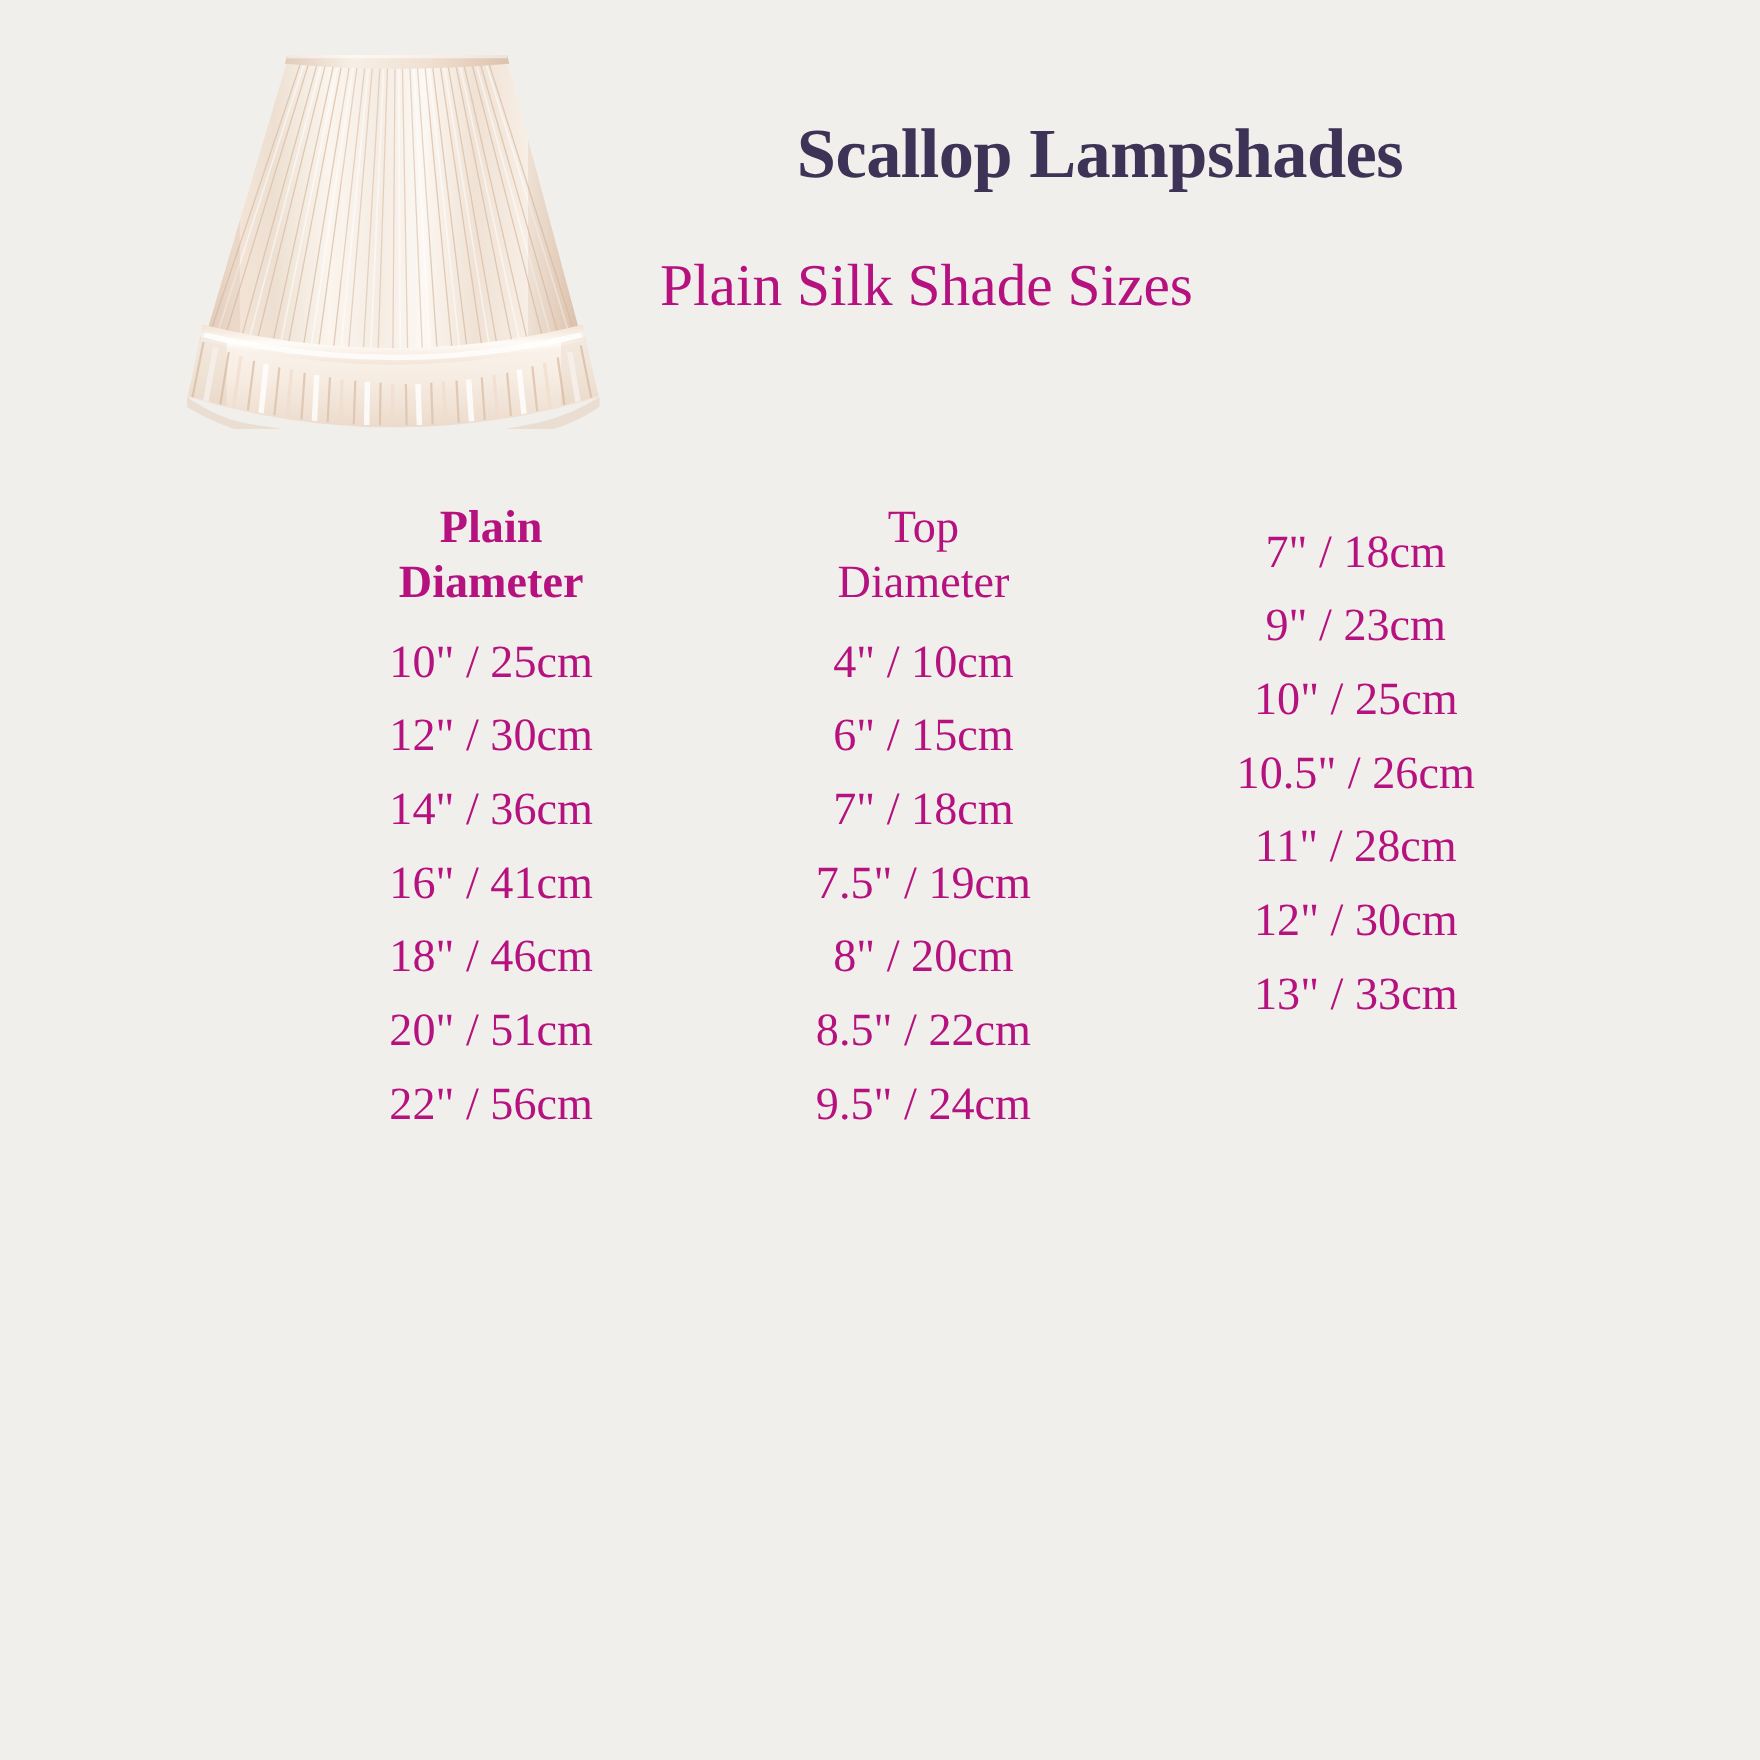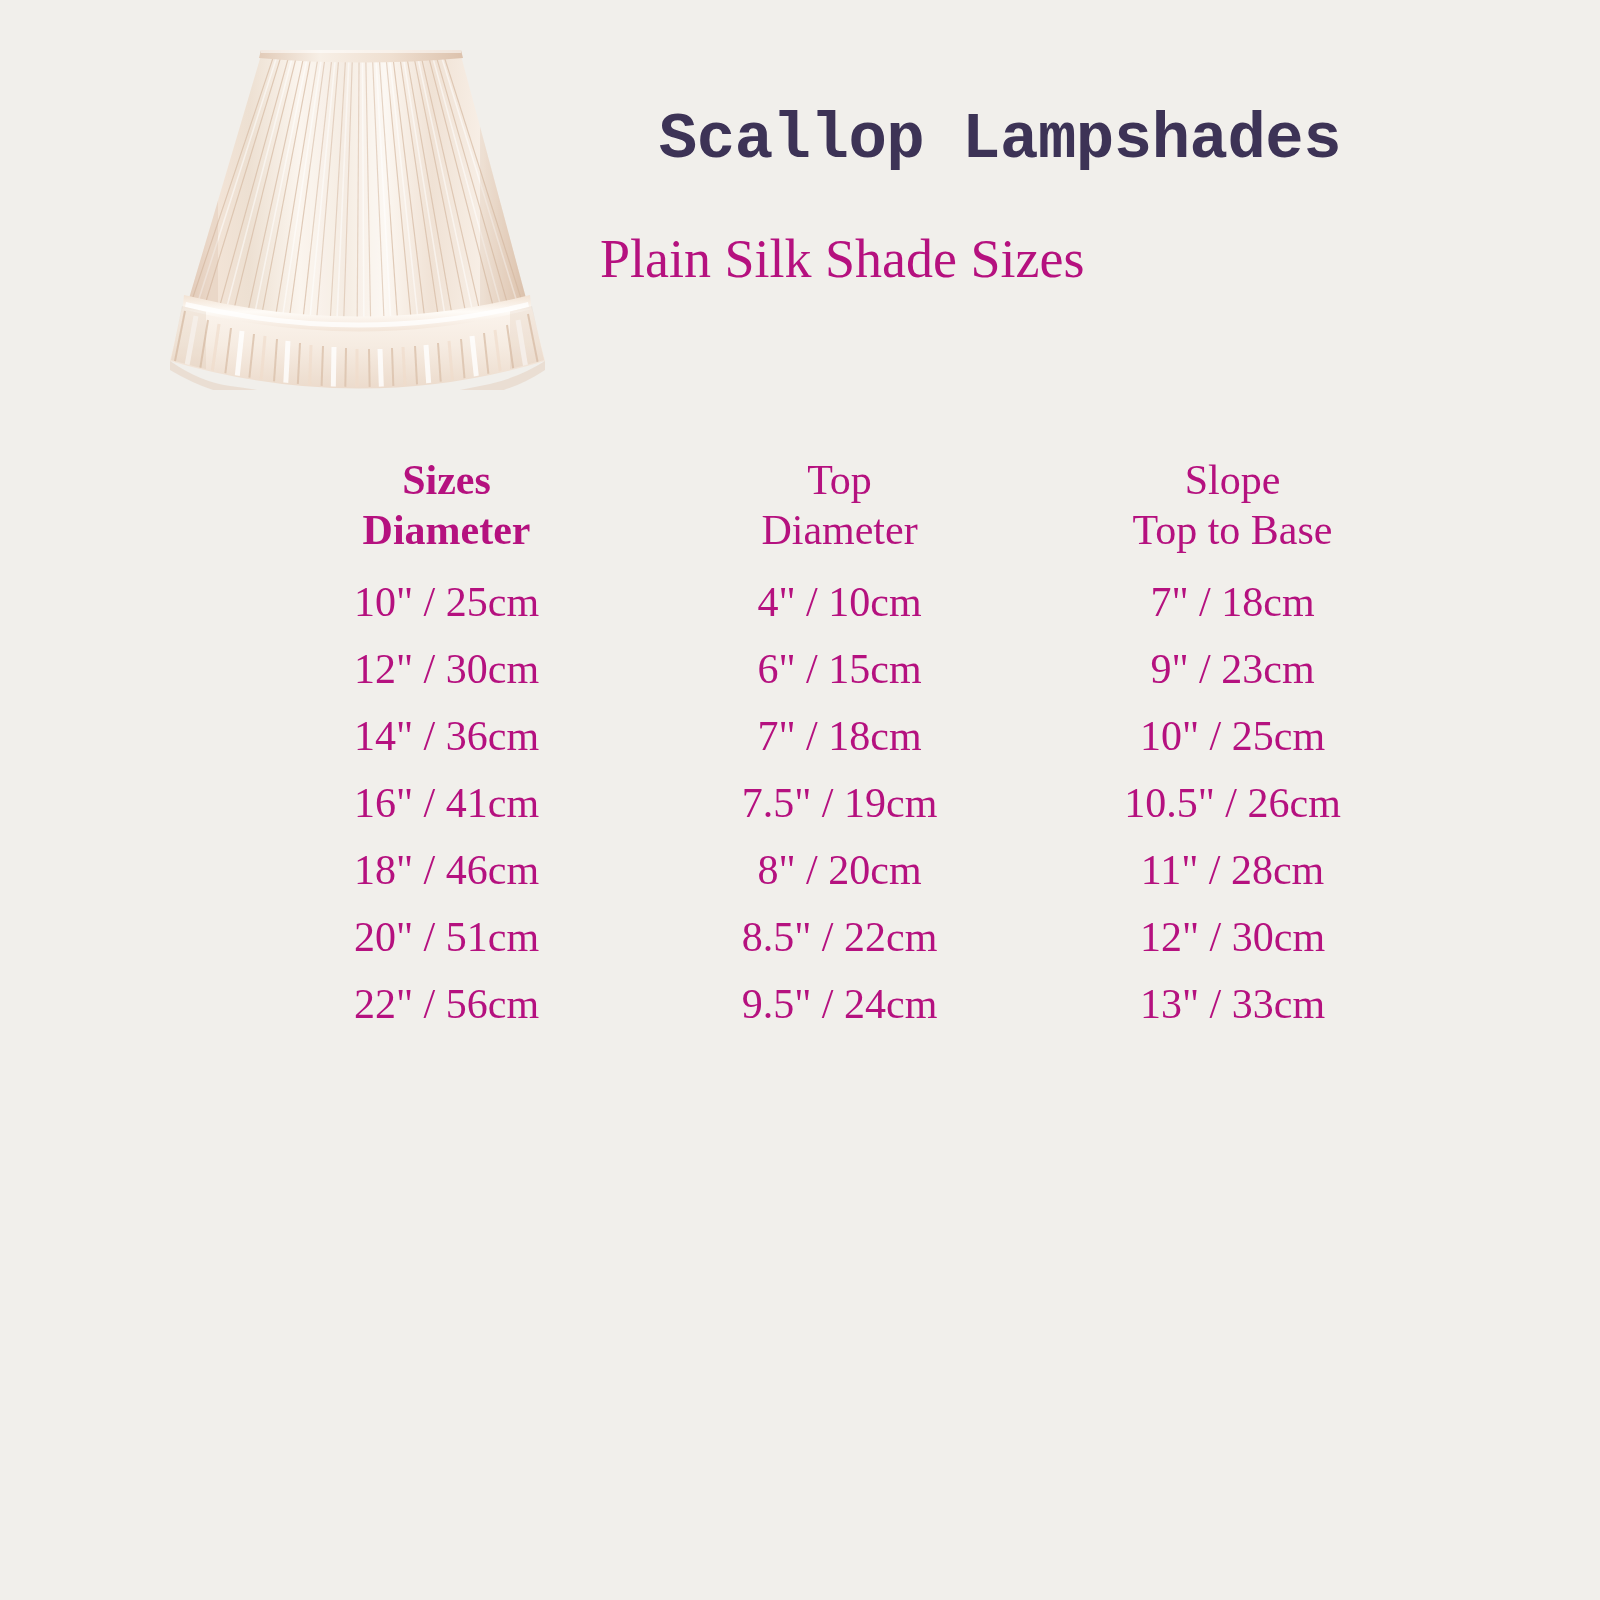--- a/index.html
+++ b/index.html
@@ -35,21 +35,20 @@
     left: 600px;
     top: 108px;
     width: 800px;
     text-align: center;
     font-size: 64px;
     font-weight: bold;
     color: #3d3356;
     letter-spacing: -0.5px;
     line-height: 1;
     white-space: nowrap;
-    font-family: Liberation Mono, monospace;
   }
   #page-subtitle {
     position: absolute;
     left: 600px;
     top: 232px;
     width: 810px;
     text-align: left;
     font-size: 54px;
     font-weight: normal;
     color: #b5117f;
@@ -260,21 +259,21 @@
   </svg>
 </div>
 
 <div id="page-title">Scallop Lampshades</div>
 <div id="page-subtitle">Plain Silk Shade Sizes</div>
 
 <div id="size-table">
 
   <div class="size-column">
     <div class="col-header is-bold">
-      <span class="hdr-line">Sizes</span>
+      <span class="hdr-line">Plain</span>
       <span class="hdr-line">Diameter</span>
     </div>
     <div class="col-values">
       <div class="size-cell">10" / 25cm</div>
       <div class="size-cell">12" / 30cm</div>
       <div class="size-cell">14" / 36cm</div>
       <div class="size-cell">16" / 41cm</div>
       <div class="size-cell">18" / 46cm</div>
       <div class="size-cell">20" / 51cm</div>
       <div class="size-cell">22" / 56cm</div>
@@ -291,24 +290,20 @@
       <div class="size-cell">6" / 15cm</div>
       <div class="size-cell">7" / 18cm</div>
       <div class="size-cell">7.5" / 19cm</div>
       <div class="size-cell">8" / 20cm</div>
       <div class="size-cell">8.5" / 22cm</div>
       <div class="size-cell">9.5" / 24cm</div>
     </div>
   </div>
 
   <div class="size-column">
-    <div class="col-header">
-      <span class="hdr-line">Slope</span>
-      <span class="hdr-line">Top to Base</span>
-    </div>
     <div class="col-values">
       <div class="size-cell">7" / 18cm</div>
       <div class="size-cell">9" / 23cm</div>
       <div class="size-cell">10" / 25cm</div>
       <div class="size-cell">10.5" / 26cm</div>
       <div class="size-cell">11" / 28cm</div>
       <div class="size-cell">12" / 30cm</div>
       <div class="size-cell">13" / 33cm</div>
     </div>
   </div>

